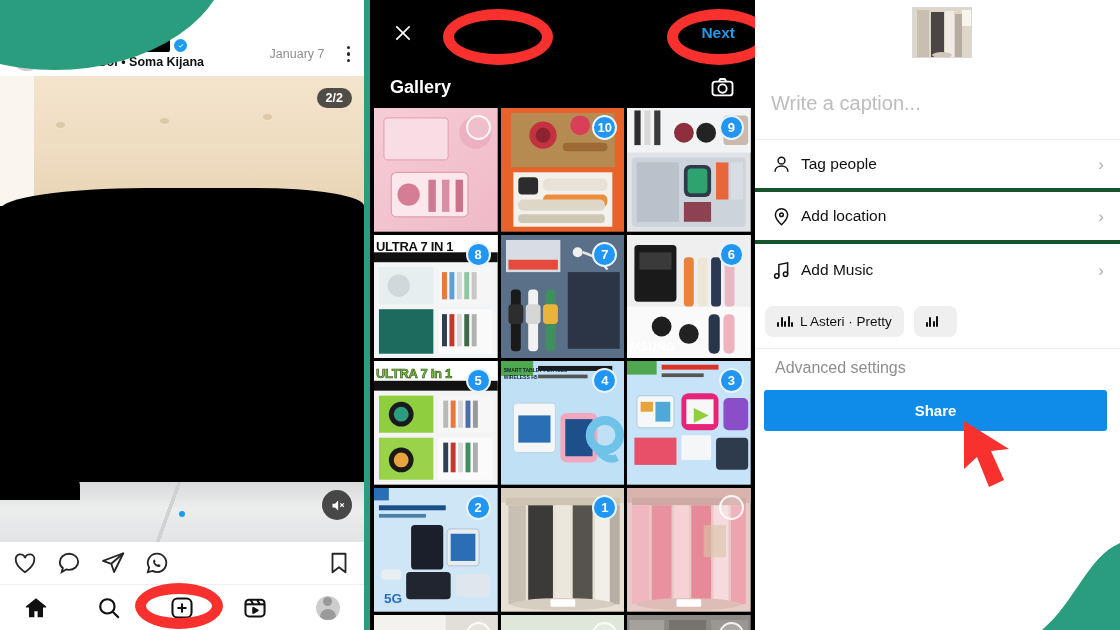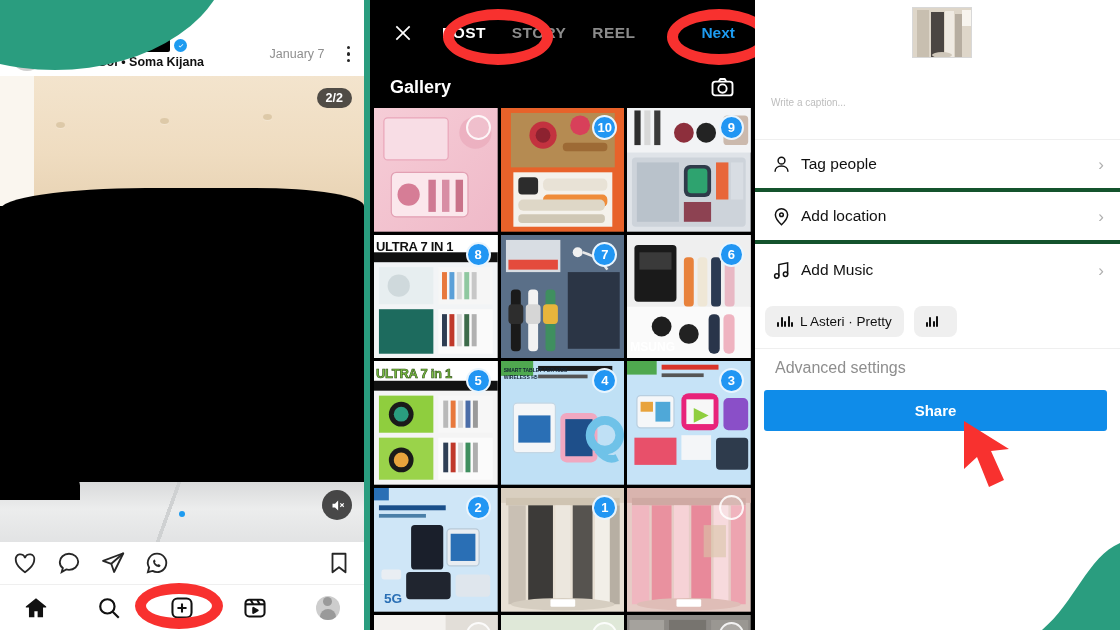--- a/index.html
+++ b/index.html
@@ -134,21 +134,21 @@
 
   
   .thumb{
     position:absolute;left:912px;top:7px;width:60px;height:51px;
     background:linear-gradient(180deg,#e8e1d6,#d3cabb);border:1px solid #d8d8d8;overflow:hidden;
   }
   .caption-area{
     position:absolute;left:0;top:70px;width:365px;height:70px;padding:22px 16px 0 16px;
     border-bottom:1px solid #efefef;
   }
-  .caption-ph{font-size:10px;color:#bdbdbd;cursor:text;}
+  .caption-ph{font-size:20px;color:#bdbdbd;cursor:text;}
   .opt-row{
     position:absolute;left:0;width:365px;height:52px;display:flex;align-items:center;padding:0 16px;
     border-bottom:4px solid #14532d;cursor:pointer;background:#fff;
   }
   .opt-row .oi{width:30px;display:flex;align-items:center;}
   .opt-row .oi svg{width:21px;height:21px;}
   .opt-row .olabel{font-size:15.5px;color:#111;}
   .chev{margin-left:auto;color:#b0b0b0;font-size:17px;line-height:1;}
   .music-chips{
     position:absolute;left:0;top:300px;width:365px;height:42px;display:flex;gap:10px;padding:0 10px;
@@ -291,25 +291,20 @@
   <div class="panel-divider"></div>
 
   <div class="panel-mid">
 
     <div class="mid-topbar">
       <span class="close-x">
         <svg viewBox="0 0 24 24" fill="none" stroke="#fff" stroke-width="2">
             <path d="M4 4 20 20M20 4 4 20"></path>
           </svg>
       </span>
-      <div class="mode-tabs">
-        <span class="mode-tab active">POST</span>
-        <span class="mode-tab">STORY</span>
-        <span class="mode-tab">REEL</span>
-      </div>
       <span class="next-btn">Next</span>
     </div>
 
     <div class="gallery-bar">
       <span class="gallery-label">Gallery</span>
       <span class="cam-btn">
         <svg viewBox="0 0 24 24" fill="none" stroke="#fff" stroke-width="1.8" stroke-linejoin="round">
             <rect x="2.4" y="6.4" width="19.2" height="13.2" rx="2.6"></rect>
             <circle cx="12" cy="13" r="4"></circle>
             <path d="M8.4 6.4 9.8 3.8h4.4l1.4 2.6"></path>

